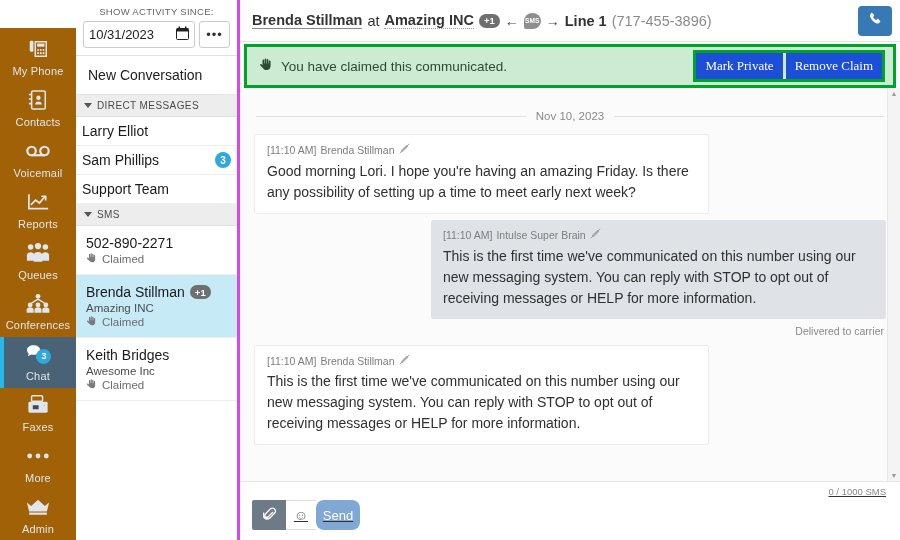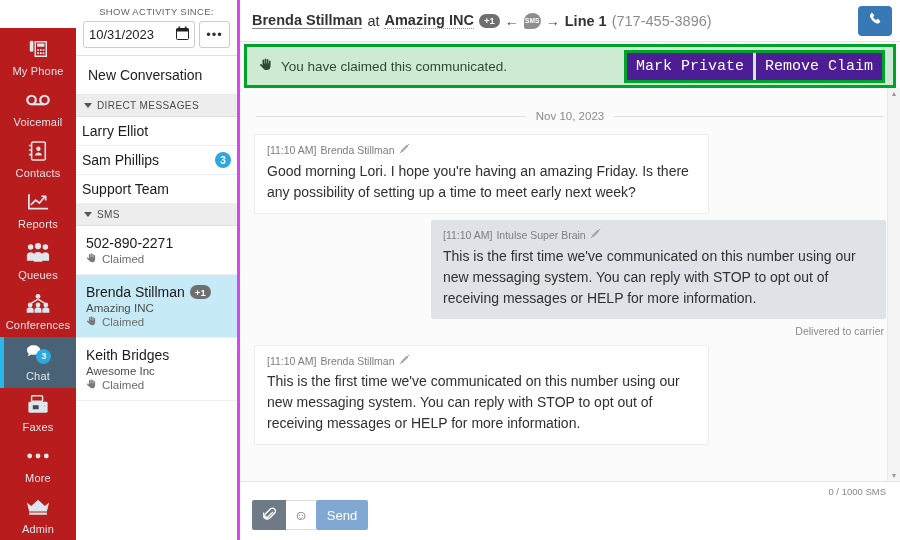--- a/index.html
+++ b/index.html
@@ -8,21 +8,21 @@
     font-family: "Liberation Sans", sans-serif;
     font-size: 13px;
     color: #333;
     background:#fff;
     overflow:hidden;
   }
   #app { display:flex; width:900px; height:540px; }
 
   
   .rail {
-    width:76px; flex:0 0 76px; background:#b91c1c;
+    width:76px; flex:0 0 76px; background:#a16207;
     display:flex; flex-direction:column; align-items:stretch;
     padding-top:4px;
     margin-top:28px;
   }
   .rail-item {
     position:relative;
     height:62px;
     display:flex; flex-direction:column;
     align-items:center; justify-content:center;
     color:#dfe6ec; cursor:pointer;
@@ -118,22 +118,22 @@
   
   .banner-outer { padding:1px 2px 0 2px; }
   .banner {
     margin:1px 2px 0 2px; background:#ccebd2; border:3px solid #00a32a;
     height:44px; display:flex; align-items:center; padding:0 8px 0 12px;
     justify-content:space-between;
   }
   .banner-text { font-size:13.5px; color:#2c4a33; display:flex; align-items:center; gap:7px; }
   .btn-hl { border:3px solid #00a32a; display:flex; padding:0; }
   .gbtn {
-    background:#4c1d95; color:#fff; font-size:15px; padding:5px 9px;
-    cursor:pointer; border:none; font-family:Liberation Mono, monospace;
+    background:#1d4ed8; color:#fff; font-size:13px; padding:5px 9px;
+    cursor:pointer; border:none; font-family:Liberation Serif, serif;
   }
   .gbtn + .gbtn { margin-left:3px; }
 
   
   .msgs {
     flex:1; overflow:hidden; position:relative; padding:0 14px;
     background:#fbfbfb;
   }
   .date-div {
     display:flex; align-items:center; gap:10px; margin:22px 2px 12px 2px;
@@ -156,42 +156,42 @@
 
   
   .sbar {
     position:absolute; right:0; top:0; bottom:0; width:13px;
     background:#f4f4f4; border-left:1px solid #e8e8e8;
     display:flex; flex-direction:column; justify-content:space-between; align-items:center;
   }
   .sarrow { font-size:7px; color:#9a9a9a; padding:2px 0; }
 
   
-  .composer { flex:0 0 auto; background:#fff; border-top:1px solid #e6e6e6; padding:2px 12px 10px 12px; }
+  .composer { flex:0 0 auto; background:#fff; border-top:1px solid #e6e6e6; padding:2px 12px 10px 12px;text-decoration:underline; }
   .counter { text-align:right; font-size:9.5px; color:#888; padding:2px 2px 3px 0; }
   .comp-row { display:flex; height:30px; }
   .clip {
     width:34px; background:#6e7a85; color:#fff; display:flex;
     align-items:center; justify-content:center; cursor:pointer;
     border-radius:2px 0 0 2px;
   }
   .msg-input {
     flex:1; border:1px solid #ddd; border-left:none; border-right:none;
     padding:0 10px; font-family:inherit; font-size:13.5px; color:#333;
     outline:none; background:#fff;
   }
   .msg-input::placeholder { color:#8d8d8d; }
   .emoji {
     width:30px; border:1px solid #ddd; border-left:none; border-right:none;
     background:#fff; display:flex; align-items:center; justify-content:center;
     font-size:14px; color:#555; cursor:pointer;
   }
   .send {
-    width:52px; background:#80a8d2; color:#fff; border:none;
-    font-family:inherit; font-size:13px; cursor:pointer; border-radius:2px;
+    width:44px; background:#80a8d2; color:#fff; border:none;
+    font-family:inherit; font-size:13px; cursor:pointer; border-radius:8px;
   }
 </style>
 </head>
 <body>
 
 <div id="app">
 
   <nav class="rail" id="rail">
       <div class="rail-item">
         <div class="rail-icon">
@@ -204,38 +204,38 @@
             <circle cx="18" cy="13" r="1.1"></circle>
             <circle cx="12" cy="16.5" r="1.1"></circle>
             <circle cx="15" cy="16.5" r="1.1"></circle>
             <circle cx="18" cy="16.5" r="1.1"></circle>
           </svg>
         </div>
         <div class="rl">My Phone</div>
       </div>
       <div class="rail-item">
         <div class="rail-icon">
-          <svg width="24" height="16" viewBox="0 0 26 16" fill="none" stroke="#dfe6ec" stroke-width="2.4">
-            <circle cx="6" cy="8" r="4.6"></circle>
-            <circle cx="20" cy="8" r="4.6"></circle>
-            <path d="M6 12.6h14"></path>
-          </svg>
-        </div>
-        <div class="rl">Voicemail</div>
-      </div>
-      <div class="rail-item">
-        <div class="rail-icon">
           <svg width="20" height="22" viewBox="0 0 22 24" fill="none" stroke="#dfe6ec" stroke-width="1.7">
             <rect x="4" y="2" width="15" height="20" rx="1.5"></rect>
             <path d="M1 6h3M1 11h3M1 16h3"></path>
             <circle cx="11.5" cy="9.5" r="2.4" fill="#dfe6ec" stroke="none"></circle>
             <path d="M7.8 17c0-2.2 1.7-3.4 3.7-3.4s3.7 1.2 3.7 3.4z" fill="#dfe6ec" stroke="none"></path>
           </svg>
         </div>
         <div class="rl">Contacts</div>
+      </div>
+      <div class="rail-item">
+        <div class="rail-icon">
+          <svg width="24" height="16" viewBox="0 0 26 16" fill="none" stroke="#dfe6ec" stroke-width="2.4">
+            <circle cx="6" cy="8" r="4.6"></circle>
+            <circle cx="20" cy="8" r="4.6"></circle>
+            <path d="M6 12.6h14"></path>
+          </svg>
+        </div>
+        <div class="rl">Voicemail</div>
       </div>
       <div class="rail-item">
         <div class="rail-icon">
           <svg width="23" height="20" viewBox="0 0 24 20" fill="none" stroke="#dfe6ec" stroke-width="1.8">
             <path d="M2 2v15h20"></path>
             <path d="M4 13l5-5 4 3 6-7"></path>
             <path d="M15 4h4.5v4.5" stroke-linejoin="round"></path>
           </svg>
         </div>
         <div class="rl">Reports</div>

